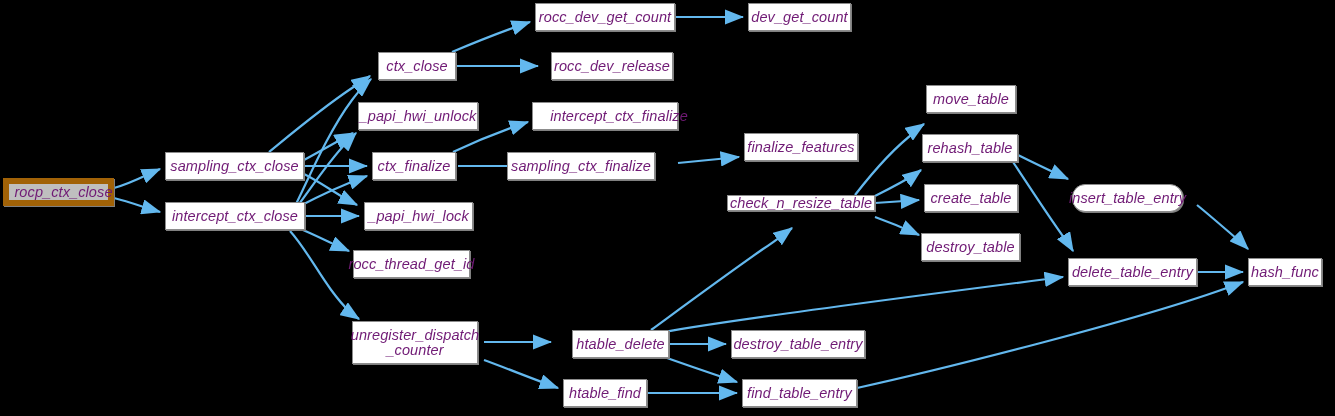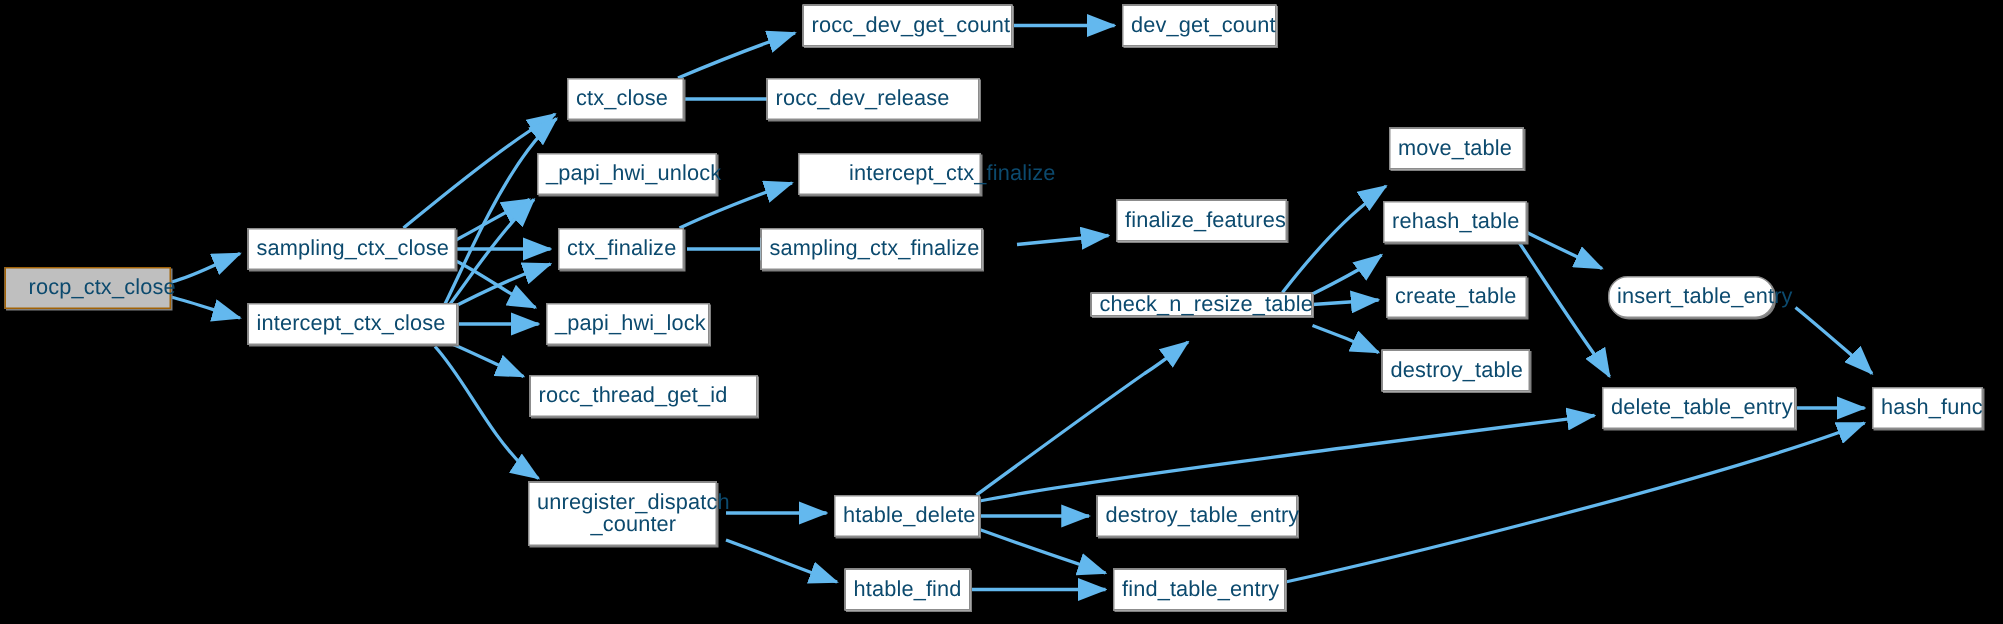--- a/index.html
+++ b/index.html
@@ -23,31 +23,32 @@
     height: 416px;
   }
   .node {
     position: absolute;
     box-sizing: border-box;
     background: #ffffff;
     border: 1px solid #8c8c8c;
     box-shadow: 1px 1px 0 0 #808080;
     display: flex;
     align-items: center;
-    justify-content: flex-start;
-    color: #0c4a6e;
+    justify-content: center;
+    color: #701a75;
     font-size: 14.5px;
     line-height: 15px;
     text-align: center;
     white-space: pre-line;
     letter-spacing: 0.1px;
+    font-style: italic;
   }
   .node.current {
     background: #bfbfbf;
-    border: 1px solid #a16207;
+    border: 6px solid #a16207;
     padding-left: 10px;
   }
   .node-label {
     display: block;
     padding: 0 5px;
   }
 </style>
 </head>
 <body>
 
@@ -98,28 +99,28 @@
   </svg>
 
   <div id="nodes-layer">
       <div class="node current" style="left: 3px; top: 178px; width: 111px; height: 28px;"><span class="node-label">rocp_ctx_close</span></div>
       <div class="node" style="left: 165px; top: 152px; width: 139px; height: 28px;"><span class="node-label">sampling_ctx_close</span></div>
       <div class="node" style="left: 165px; top: 202px; width: 140px; height: 28px;"><span class="node-label">intercept_ctx_close</span></div>
       <div class="node" style="left: 378px; top: 52px; width: 78px; height: 28px;"><span class="node-label">ctx_close</span></div>
       <div class="node" style="left: 358px; top: 102px; width: 120px; height: 28px;"><span class="node-label">_papi_hwi_unlock</span></div>
       <div class="node" style="left: 372px; top: 152px; width: 84px; height: 28px;"><span class="node-label">ctx_finalize</span></div>
       <div class="node" style="left: 364px; top: 202px; width: 109px; height: 28px;"><span class="node-label">_papi_hwi_lock</span></div>
-      <div class="node" style="left: 353px; top: 250px; width: 152px; height: 28px;"><span class="node-label">rocc_thread_get_id</span></div>
+      <div class="node" style="left: 353px; top: 250px; width: 117px; height: 28px;"><span class="node-label">rocc_thread_get_id</span></div>
       <div class="node" style="left: 352px; top: 321px; width: 126px; height: 43px;"><span class="node-label">unregister_dispatch
 _counter</span></div>
       <div class="node" style="left: 535px; top: 3px; width: 140px; height: 28px;"><span class="node-label">rocc_dev_get_count</span></div>
-      <div class="node" style="left: 511px; top: 52px; width: 142px; height: 28px;"><span class="node-label">rocc_dev_release</span></div>
-      <div class="node" style="left: 532px; top: 102px; width: 122px; height: 28px; padding-left: 28px;"><span class="node-label">intercept_ctx_finalize</span></div>
+      <div class="node" style="left: 551px; top: 52px; width: 122px; height: 28px;"><span class="node-label">rocc_dev_release</span></div>
+      <div class="node" style="left: 532px; top: 102px; width: 146px; height: 28px; padding-left: 28px;"><span class="node-label">intercept_ctx_finalize</span></div>
       <div class="node" style="left: 507px; top: 152px; width: 148px; height: 28px;"><span class="node-label">sampling_ctx_finalize</span></div>
-      <div class="node" style="left: 556px; top: 330px; width: 97px; height: 28px;"><span class="node-label">htable_delete</span></div>
+      <div class="node" style="left: 572px; top: 330px; width: 97px; height: 28px;"><span class="node-label">htable_delete</span></div>
       <div class="node" style="left: 563px; top: 379px; width: 84px; height: 28px;"><span class="node-label">htable_find</span></div>
       <div class="node" style="left: 748px; top: 3px; width: 103px; height: 28px;"><span class="node-label">dev_get_count</span></div>
       <div class="node" style="left: 744px; top: 133px; width: 114px; height: 28px;"><span class="node-label">finalize_features</span></div>
       <div class="node" style="left: 727px; top: 195px; width: 148px; height: 16px;"><span class="node-label">check_n_resize_table</span></div>
       <div class="node" style="left: 731px; top: 330px; width: 134px; height: 28px;"><span class="node-label">destroy_table_entry</span></div>
       <div class="node" style="left: 742px; top: 379px; width: 115px; height: 28px;"><span class="node-label">find_table_entry</span></div>
       <div class="node" style="left: 926px; top: 85px; width: 90px; height: 28px;"><span class="node-label">move_table</span></div>
       <div class="node" style="left: 922px; top: 134px; width: 96px; height: 28px;"><span class="node-label">rehash_table</span></div>
       <div class="node" style="left: 924px; top: 184px; width: 94px; height: 28px;"><span class="node-label">create_table</span></div>
       <div class="node" style="left: 921px; top: 233px; width: 99px; height: 28px;"><span class="node-label">destroy_table</span></div>

